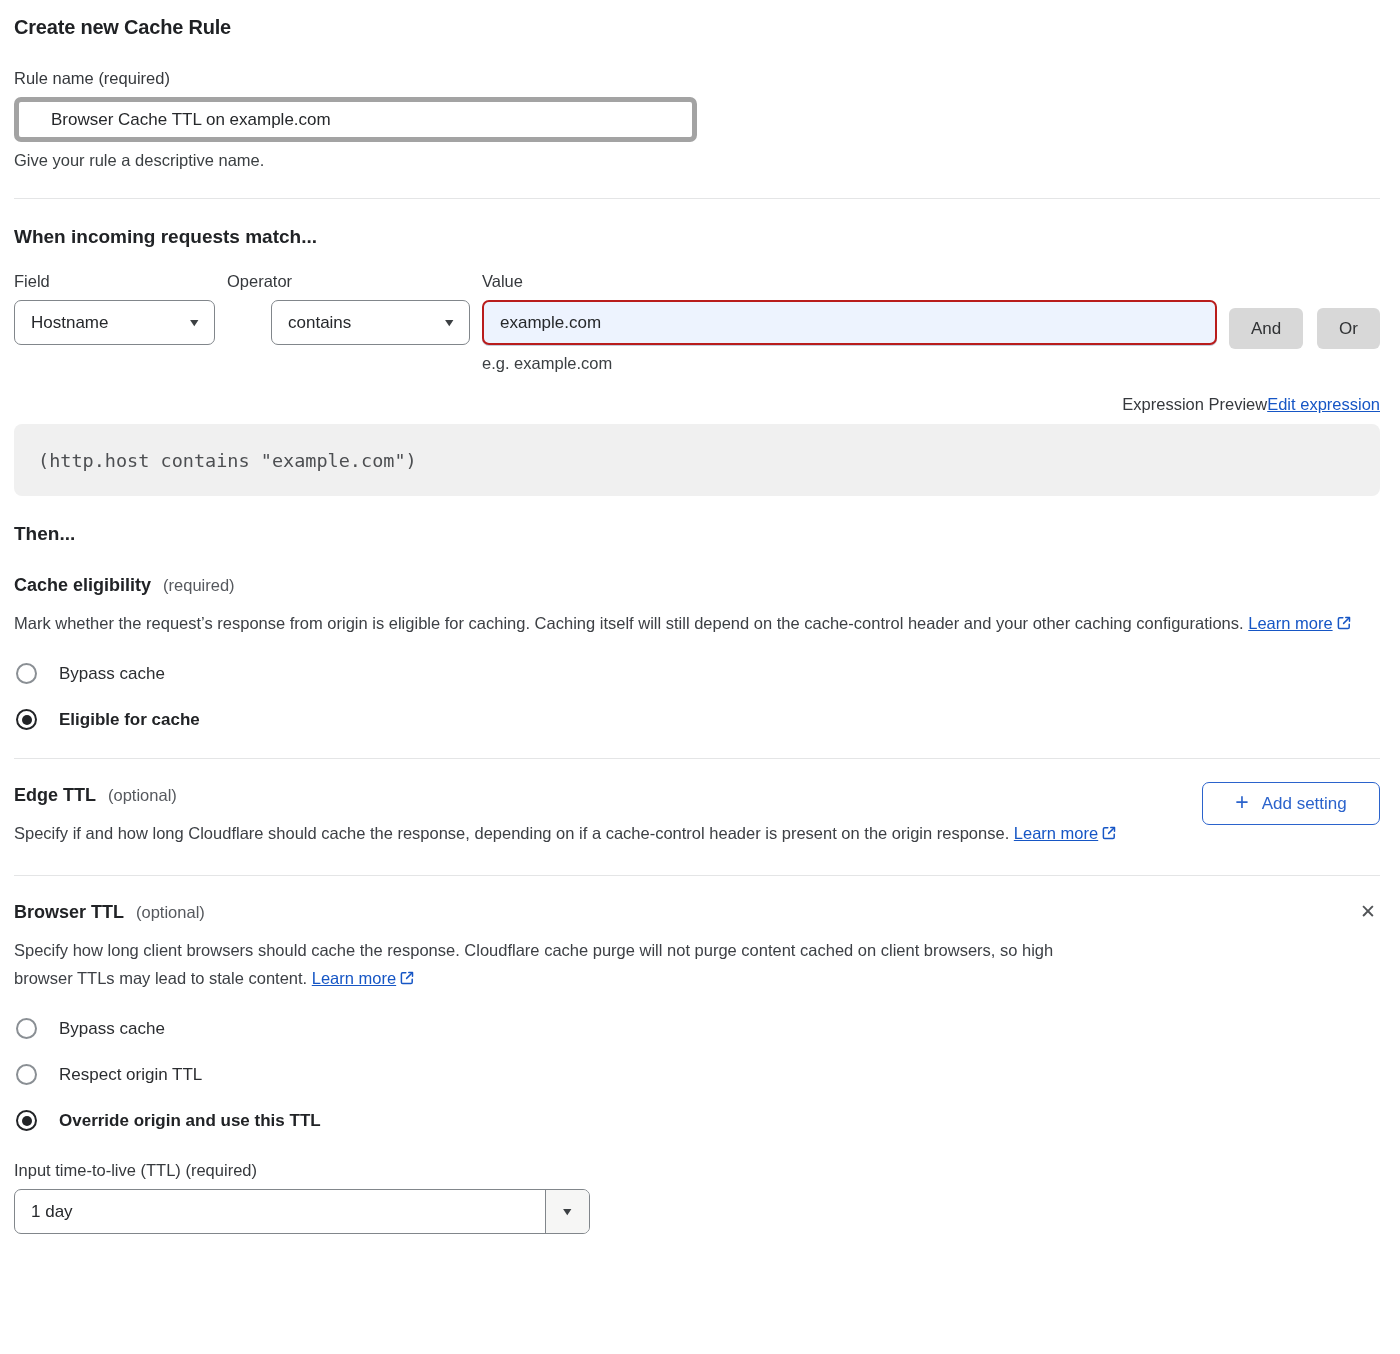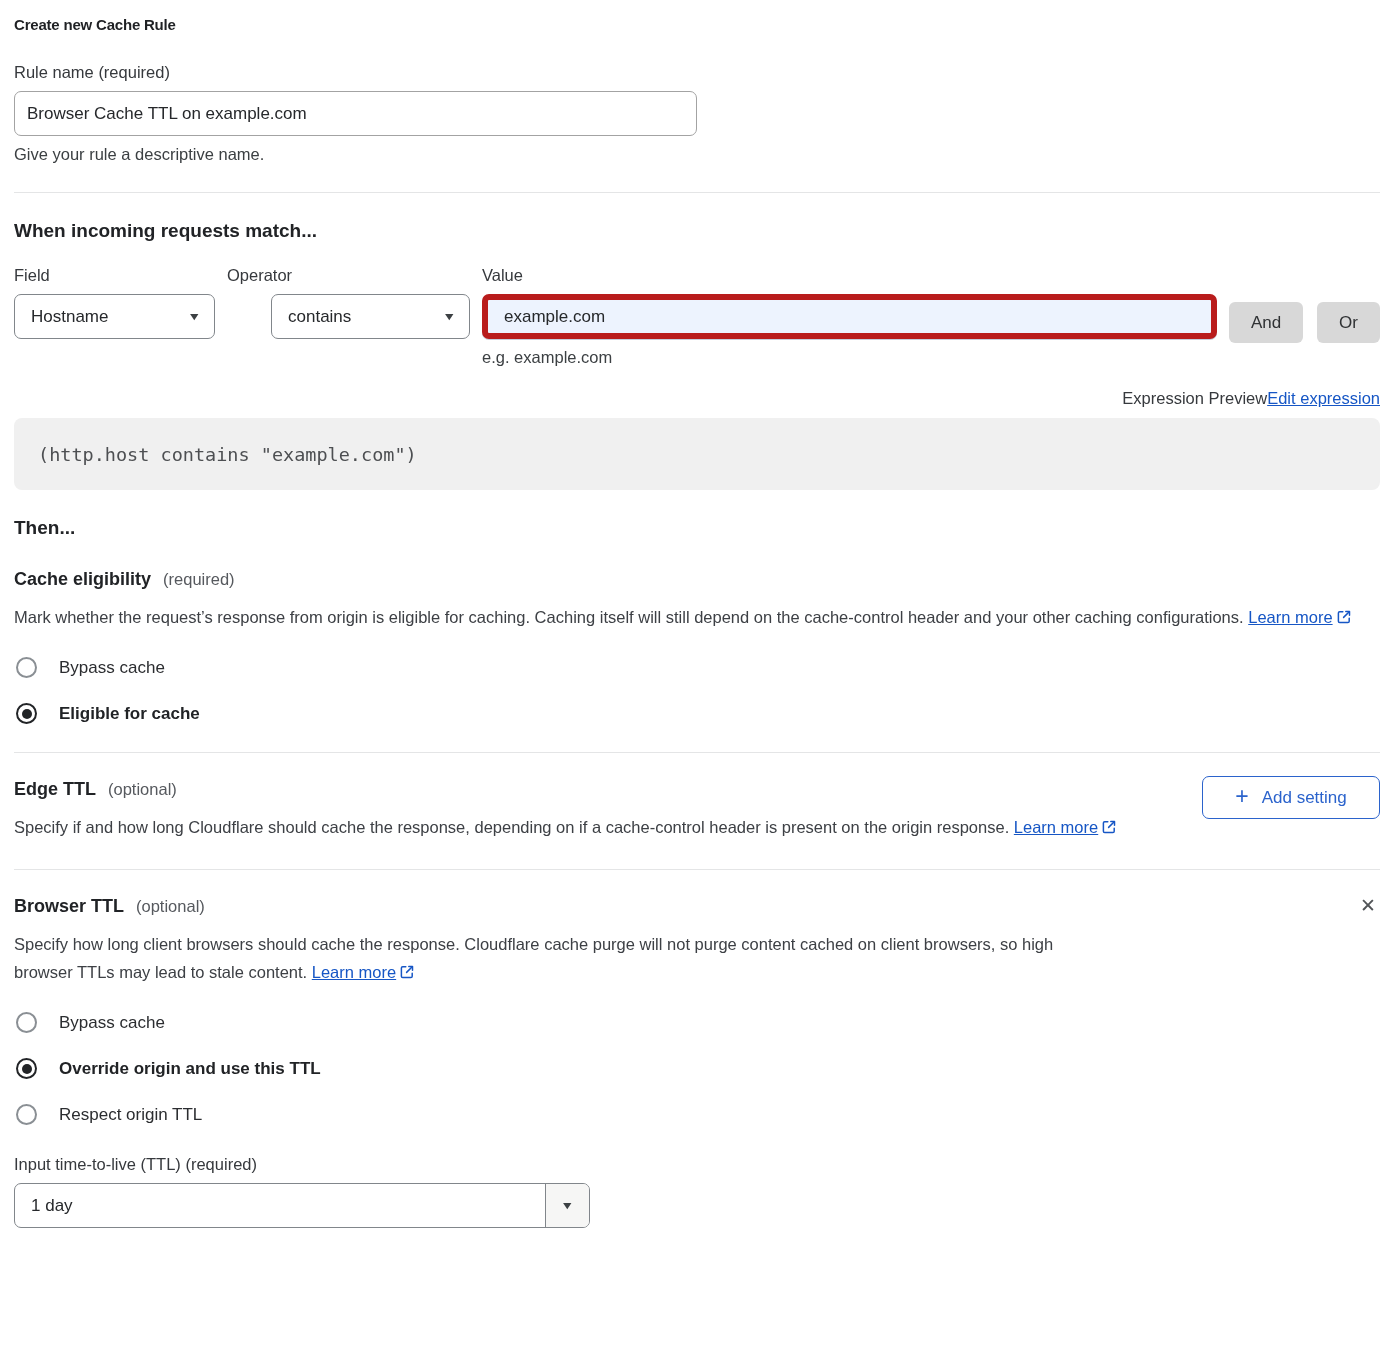--- a/index.html
+++ b/index.html
@@ -7,39 +7,39 @@
   body {
     width: 1400px;
     font-family: "Liberation Sans", "DejaVu Sans", sans-serif;
     color: #33373b;
     font-size: 16.5px;
   }
   .page { padding: 14px 20px 30px 14px; }
 
   h1.page-title {
     margin: 2px 0 0 0;
-    font-size: 15px;
+    font-size: 20px;
     font-weight: 700;
     color: #1f2124;
     letter-spacing: -0.2px;
   }
 
   .field-label {
     display: block;
     margin-bottom: 9px;
     font-size: 16.5px;
     color: #36393d;
   }
   .rule-name-group { margin-top: 30px; }
   .text-input {
     width: 683px;
     height: 45px;
-    border: 1px solid #a3a3a3;
-    border-radius: 7px;
-    padding: 0 12px;
+    border: 5px solid #a3a3a3;
+    border-radius: 7px;
+    padding: 0 32px;
     font-size: 17px;
     font-family: "Liberation Sans", "DejaVu Sans", sans-serif;
     color: #26282b;
     background: #fff;
     outline: none;
   }
   .help-text { margin-top: 9px; font-size: 16.5px; color: #3c4043; }
 
   hr.divider {
     border: none;
@@ -75,21 +75,21 @@
   .caret {
     font-size: 10.5px;
     color: #3c4043;
     line-height: 1;
     transform: scaleX(1.35);
   }
   .value-col { flex: 1; }
   .value-input {
     width: 100%;
     height: 45px;
-    border: 6px solid #b91c1c;
+    border: 2px solid #b91c1c;
     border-radius: 7px;
     padding: 0 16px;
     font-size: 17px;
     font-family: "Liberation Sans", "DejaVu Sans", sans-serif;
     color: #26282b;
     background: #edf3fe;
     box-shadow: 0 1px 0 #c6cddb;
     outline: none;
   }
   .connector-btn {
@@ -346,27 +346,27 @@
               <path d="M13.2 9.2v3.1a1.3 1.3 0 0 1-1.3 1.3H3.7a1.3 1.3 0 0 1-1.3-1.3V4.1a1.3 1.3 0 0 1 1.3-1.3h3.1"></path>
               <path d="M9.8 2.5h3.7v3.7"></path>
               <path d="M13.2 2.8 7.6 8.4"></path>
             </svg></span>
       </p>
       <div class="radio-group">
         <div class="radio-row">
           <span class="radio-circle"></span>
           <span class="radio-label">Bypass cache</span>
         </div>
+        <div class="radio-row">
+          <span class="radio-circle"></span>
+          <span class="radio-label">Respect origin TTL</span>
+        </div>
         <div class="radio-row checked">
           <span class="radio-circle"></span>
           <span class="radio-label">Override origin and use this TTL</span>
-        </div>
-        <div class="radio-row">
-          <span class="radio-circle"></span>
-          <span class="radio-label">Respect origin TTL</span>
         </div>
       </div>
       <div class="ttl-group">
         <label class="field-label">Input time-to-live (TTL) (required)</label>
         <div class="ttl-select">
           <span class="ttl-select-value">1 day</span>
           <span class="ttl-select-arrow">
             <span class="caret">▼</span>
           </span>
         </div>

